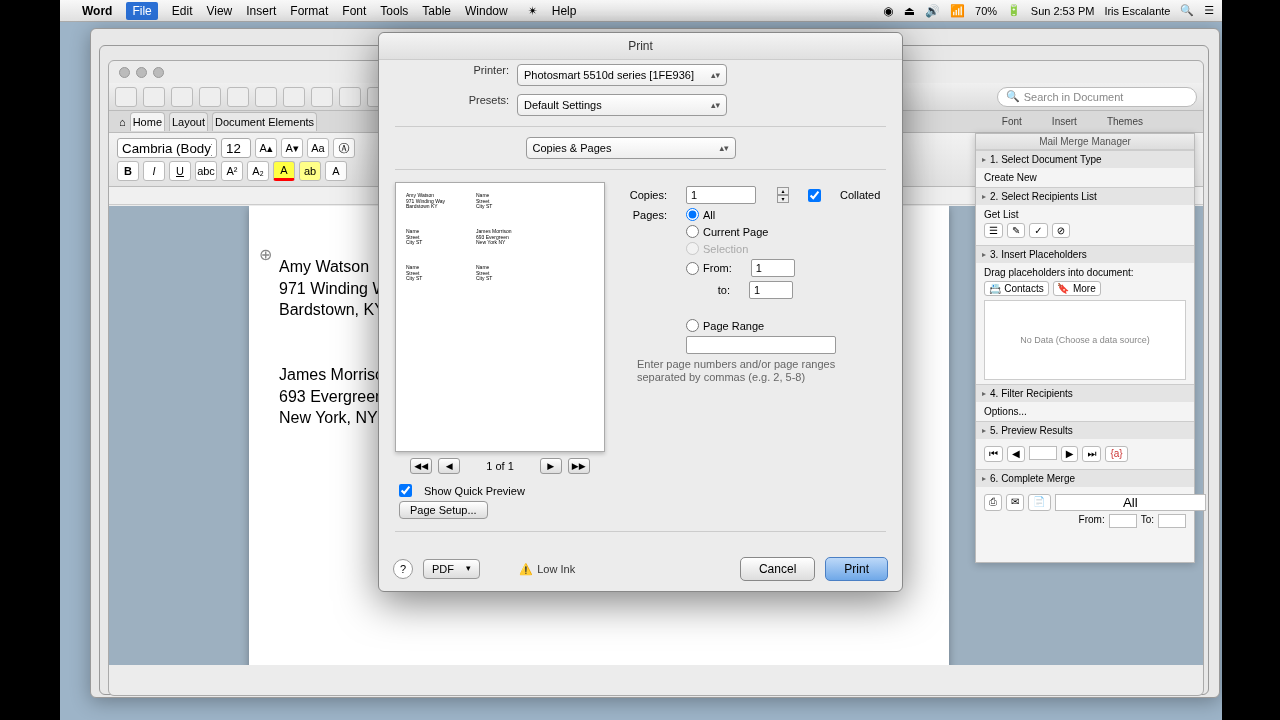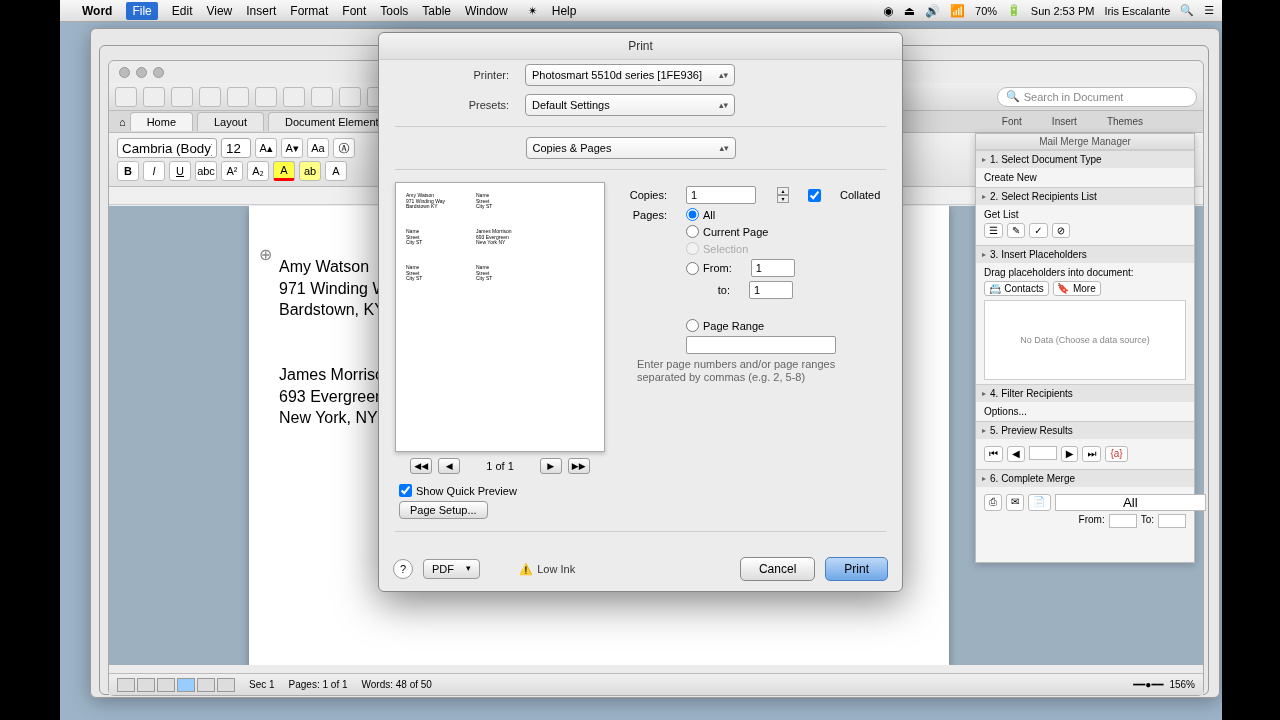--- a/index.html
+++ b/index.html
@@ -19,21 +19,21 @@
 .wordwin-inner { position:absolute; left:8px; top:16px; width:1110px; height:650px; background:#e8e8e8; border:1px solid #999; border-radius:6px;}
 .wordwin-inner2 { position:absolute; left:8px; top:14px; width:1096px; height:636px; background:#ececec; border:1px solid #aaa; border-radius:6px;}
 .traffic { position:absolute; top:6px; left:10px; display:flex; gap:6px;}
 .traffic span{ width:11px;height:11px;border-radius:50%; background:#bbb; border:1px solid #999;}
 
 .toolbar { position:absolute; top:22px; left:0; right:0; height:28px; background:linear-gradient(#f0f0f0,#dcdcdc); border-bottom:1px solid #bbb; display:flex; align-items:center; padding:0 6px; gap:6px;}
 .toolbar .tbtn { width:22px;height:20px;background:#eee;border:1px solid #bbb;border-radius:3px;}
 .toolbar .search { margin-left:auto; display:flex; align-items:center; background:#fff; border:1px solid #bbb; border-radius:10px; height:20px; width:200px; padding:0 8px; font-size:11px; color:#888; gap:4px;}
 
 .ribbon-tabs { position:absolute; top:50px; left:0; right:0; height:22px; background:#d9d9d9; border-bottom:1px solid #bbb; display:flex; align-items:center; font-size:11px; padding-left:10px; gap:4px;}
-.ribbon-tabs .rtab { padding:3px 16px; background:#e8e8e8; border:1px solid #bbb; border-bottom:none; border-radius:4px 4px 0 0;}
+.ribbon-tabs .rtab { padding:3px 2px; background:#e8e8e8; border:1px solid #bbb; border-bottom:none; border-radius:4px 4px 0 0;}
 .ribbon-tabs .rtab.active { background:#f4f4f4;}
 .ribbon-tabs .rsection { margin-left:auto; display:flex; gap:30px; padding-right:60px; font-size:10px; color:#444;}
 
 .ribbon-body { position:absolute; top:72px; left:0; right:0; height:54px; background:linear-gradient(#f2f2f2,#e2e2e2); border-bottom:1px solid #bbb; display:flex; align-items:center; padding:4px 8px; gap:6px; font-size:11px;}
 .font-select{ border:1px solid #aaa; background:#fff; height:20px; padding:0 4px; border-radius:3px;}
 .fmtbtn{ width:22px; height:20px; border:1px solid #bbb; background:#fff; border-radius:3px; display:inline-flex;align-items:center;justify-content:center;font-size:11px;}
 
 .ruler { position:absolute; top:126px; left:0; right:0; height:18px; background:#f0f0f0; border-bottom:1px solid #ccc;}
 .doc-area { position:absolute; top:145px; left:0; right:0; bottom:30px; background:#9db0c0; overflow:hidden;}
 .page { position:absolute; left:140px; top:0; width:700px; height:470px; background:#fff; box-shadow:0 2px 8px rgba(0,0,0,.3); padding:50px 30px; font-family: Cambria, Georgia, serif; font-size:16px; line-height:1.35;}
@@ -51,39 +51,39 @@
 .mmpanel .step-hdr::before{content:"▸"; font-size:8px; color:#666;}
 .mmpanel .step-body { padding:4px 8px; background:#f4f4f4;}
 .mmpanel .btnrow { display:flex; gap:4px; margin:3px 0;}
 .mmpanel .mmbtn { border:1px solid #bbb; background:#fff; padding:1px 4px; border-radius:3px; font-size:10px;}
 .mmpanel .dropbox { background:#fff; border:1px solid #ccc; height:80px; margin-top:4px; display:flex; align-items:center; justify-content:center; color:#888; font-size:9px;}
 .mmpanel input.tiny{ width:28px; height:14px; border:1px solid #bbb; font-size:9px;}
 
 
 .print-dialog { position:absolute; left:318px; top:32px; width:525px; height:560px; background:#ececec; border:1px solid #888; border-radius:6px; box-shadow:0 10px 40px rgba(0,0,0,.5); font-size:11px;}
 .print-dialog .pd-title { text-align:center; padding:6px; font-size:12px; color:#333; border-bottom:1px solid #ccc; background:linear-gradient(#f4f4f4,#e0e0e0); border-radius:6px 6px 0 0;}
-.pd-row { display:flex; align-items:center; padding:4px 20px; gap:16px;}
+.pd-row { display:flex; padding:4px 20px; gap:8px;}
 .pd-row label{ width:110px; text-align:right; color:#333;}
 .pd-select { flex:0 0 210px; height:22px; background:linear-gradient(#fff,#eee); border:1px solid #999; border-radius:4px; padding:2px 6px; display:flex; align-items:center; justify-content:space-between;}
 .pd-select .arr{ font-size:9px; color:#555;}
 .pd-divider{ border-top:1px solid #ccc; margin:6px 16px;}
 .pd-body{ display:flex; padding:6px 16px 4px; gap:16px;}
 .pd-preview{ width:210px; }
 .pd-preview .sheet{ width:210px; height:270px; background:#fff; border:1px solid #aaa; box-shadow:0 2px 4px rgba(0,0,0,.2); padding:10px; font-size:5px; display:flex; flex-wrap:wrap; gap:8px 14px; align-content:flex-start;}
 .pd-preview .cell{ width:56px; height:28px; line-height:1.1;}
 .pd-preview-nav{ display:flex; align-items:center; justify-content:center; gap:6px; margin-top:6px;}
 .pd-preview-nav button{ width:22px;height:16px; border:1px solid #999; background:linear-gradient(#fff,#ddd); border-radius:3px; font-size:9px;}
 .pd-opt{ flex:1;}
 .pd-opt .orow{ display:flex; align-items:center; gap:19px; margin:4px 0;}
 .pd-opt label.lab{ width:46px; text-align:right; font-size:11px;}
 .pd-opt input[type=text]{ border:1px solid #999; height:18px; padding:0 4px; border-radius:2px; font-size:11px;}
 .pd-opt .radio{ display:flex; align-items:center; gap:4px;}
 .pd-opt .hint{ font-size:11px; color:#666; line-height:1.2; margin-left:16px; margin-top:2px;}
 .pd-below{ padding:2px 20px 6px;}
-.pd-below .chk{ display:flex; align-items:center; gap:4px; margin:4px 0;}
+.pd-below .chk{ display:flex; align-items:center; gap:12px; margin:4px 0;}
 .pd-below button{ border:1px solid #999; background:linear-gradient(#fff,#ddd); border-radius:4px; padding:2px 10px; font-size:11px;}
 .pd-footer{ position:absolute; bottom:10px; left:14px; right:14px; display:flex; align-items:center; gap:10px;}
 .pd-footer .help{ width:20px;height:20px;border:1px solid #999;border-radius:50%; display:flex;align-items:center;justify-content:center; background:#fff;}
 .pd-footer .pdf{ border:1px solid #999; background:linear-gradient(#fff,#ddd); border-radius:4px; padding:3px 8px; display:flex; gap:12px;}
 .pd-footer .warn{ margin-left:30px; display:flex; align-items:center; gap:4px; color:#333;}
 .pd-footer .spacer{flex:1;}
 .pd-footer button.act{ border:1px solid #888; border-radius:5px; padding:4px 18px; font-size:12px; background:linear-gradient(#fff,#ddd);}
 .pd-footer button.primary{ background:linear-gradient(#bcd8f8,#6fa8e8); border-color:#4a7fc4; font-weight:500;}
 
 .stepper { display:inline-flex; flex-direction:column; margin-left:2px;}
@@ -266,37 +266,20 @@
             <div class="btnrow" style="justify-content:flex-end">
               <span>From:</span>
                   <input class="tiny" style="">
               <span>To:</span>
                   <input class="tiny" style="">
             </div>
           </div>
             </div>
       </div>
 
-      <div class="statusbar">
-        <div class="views">
-              <div class="vbtn"></div>
-              <div class="vbtn"></div>
-              <div class="vbtn"></div>
-              <div class="vbtn" style="background:#9cf"></div>
-              <div class="vbtn"></div>
-              <div class="vbtn"></div>
-            </div>
-        <span>Sec 1</span>
-        <span>Pages:   1 of 1</span>
-        <span>Words:   48 of 50</span>
-        <div class="zoom">
-              <span>━━●━━</span>
-              <span>156%</span>
-            </div>
-      </div>
 
     </div>
    </div>
   </div>
 
   <div class="print-dialog">
     <div class="pd-title">Print</div>
     <div class="pd-row">
       <label>Printer:</label>
       <div class="pd-select">

